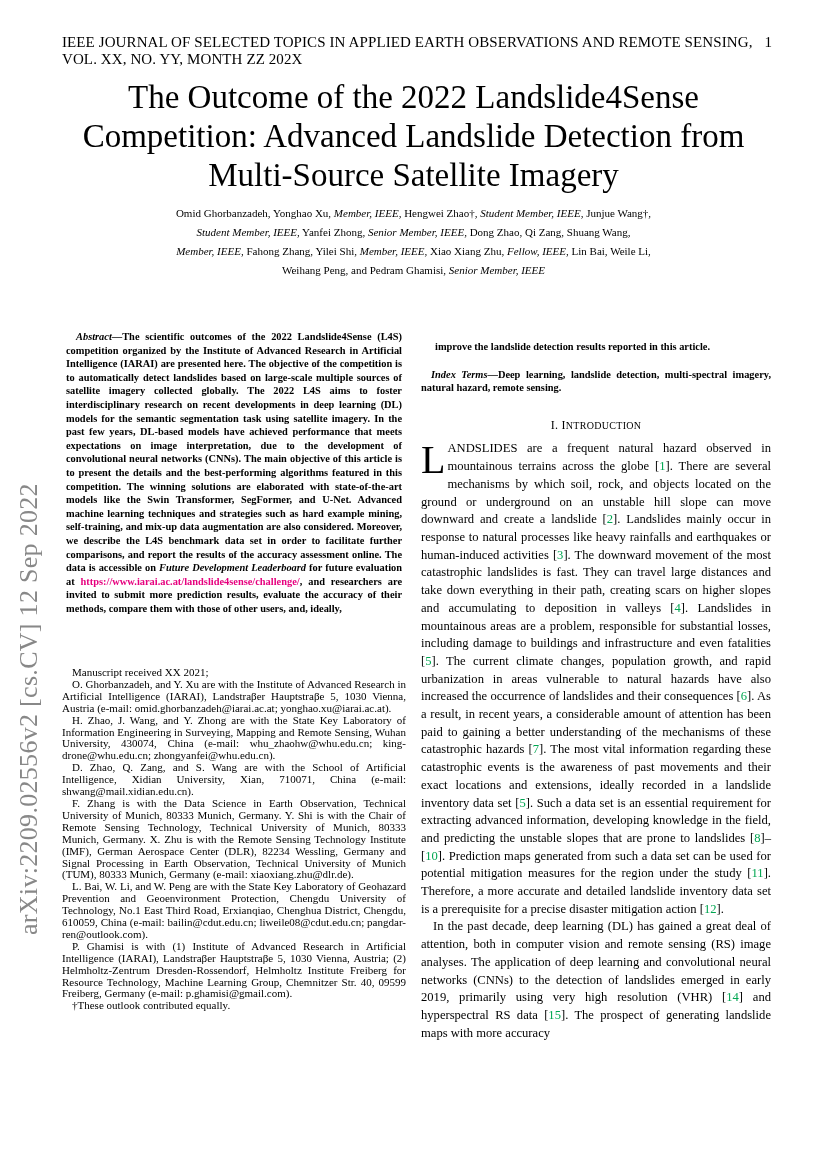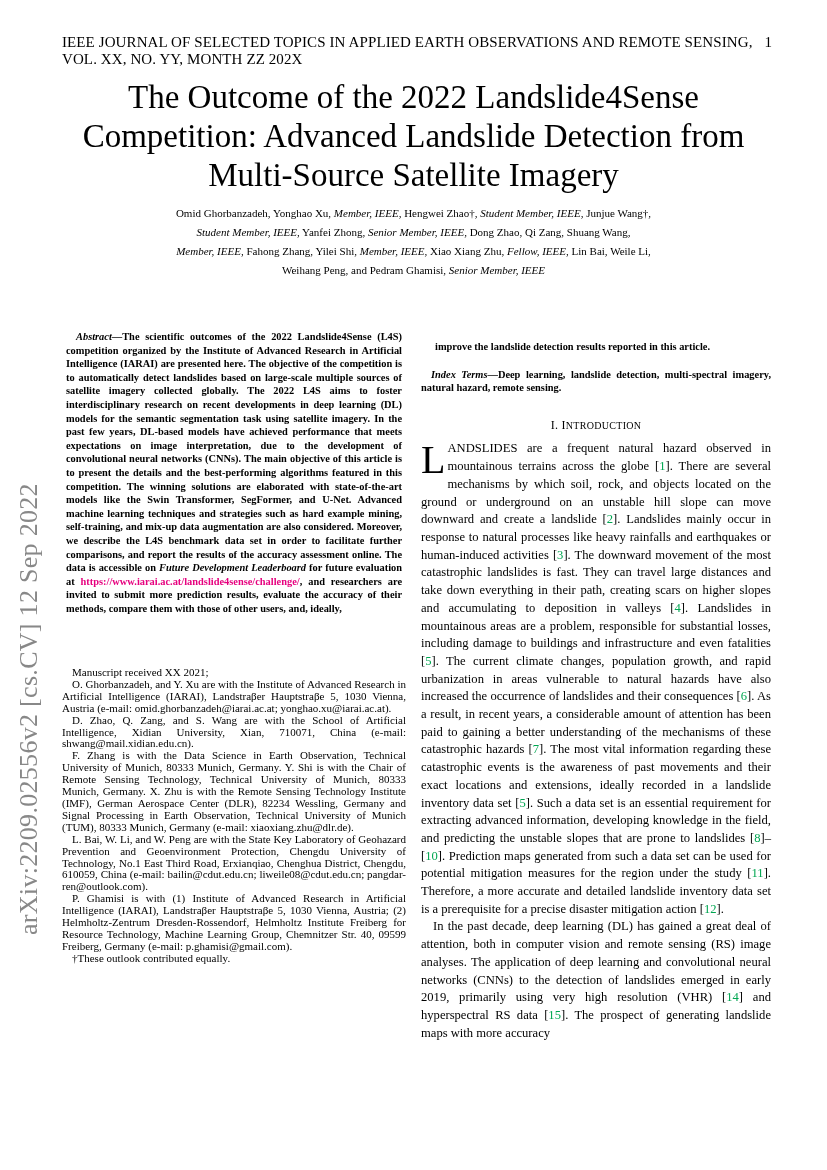--- a/index.html
+++ b/index.html
@@ -44,20 +44,21 @@
 
 <div class="col col-left">
   <p class="abstract" style="margin:4px;">
     <i>Abstract</i><span>—The scientific outcomes of the 2022 Landslide4Sense (L4S) competition organized by the Institute of Advanced Research in Artificial Intelligence (IARAI) are presented here. The objective of the competition is to automatically detect landslides based on large-scale multiple sources of satellite imagery collected globally. The 2022 L4S aims to foster interdisciplinary research on recent developments in deep learning (DL) models for the semantic segmentation task using satellite imagery. In the past few years, DL-based models have achieved performance that meets expectations on image interpretation, due to the development of convolutional neural networks (CNNs). The main objective of this article is to present the details and the best-performing algorithms featured in this competition. The winning solutions are elaborated with state-of-the-art models like the Swin Transformer, SegFormer, and U-Net. Advanced machine learning techniques and strategies such as hard example mining, self-training, and mix-up data augmentation are also considered. Moreover, we describe the L4S benchmark data set in order to facilitate further comparisons, and report the results of the accuracy assessment online. The data is accessible on </span><i>Future Development Leaderboard</i><span> for future evaluation at </span><a class="link">https://www.iarai.ac.at/landslide4sense/challenge/</a><span>, and researchers are invited to submit more prediction results, evaluate the accuracy of their methods, compare them with those of other users, and, ideally,</span>
   </p>
 </div>
 
 <div class="footnotes" id="footnotes">
     <p>Manuscript received XX 2021;</p>
     <p>O. Ghorbanzadeh, and Y. Xu are with the Institute of Advanced Research in Artificial Intelligence (IARAI), Landstraβer Hauptstraβe 5, 1030 Vienna, Austria (e-mail: omid.ghorbanzadeh@iarai.ac.at; yonghao.xu@iarai.ac.at).</p>
+    <p>H. Zhao, J. Wang, and Y. Zhong are with the State Key Laboratory of Information Engineering in Surveying, Mapping and Remote Sensing, Wuhan University, 430074, China (e-mail: whu_zhaohw@whu.edu.cn; king-drone@whu.edu.cn; zhongyanfei@whu.edu.cn).</p>
     <p>D. Zhao, Q. Zang, and S. Wang are with the School of Artificial Intelligence, Xidian University, Xian, 710071, China (e-mail: shwang@mail.xidian.edu.cn).</p>
     <p>F. Zhang is with the Data Science in Earth Observation, Technical University of Munich, 80333 Munich, Germany. Y. Shi is with the Chair of Remote Sensing Technology, Technical University of Munich, 80333 Munich, Germany. X. Zhu is with the Remote Sensing Technology Institute (IMF), German Aerospace Center (DLR), 82234 Wessling, Germany and Signal Processing in Earth Observation, Technical University of Munich (TUM), 80333 Munich, Germany (e-mail: xiaoxiang.zhu@dlr.de).</p>
     <p>L. Bai, W. Li, and W. Peng are with the State Key Laboratory of Geohazard Prevention and Geoenvironment Protection, Chengdu University of Technology, No.1 East Third Road, Erxianqiao, Chenghua District, Chengdu, 610059, China (e-mail: bailin@cdut.edu.cn; liweile08@cdut.edu.cn; pangdar-ren@outlook.com).</p>
     <p>P. Ghamisi is with (1) Institute of Advanced Research in Artificial Intelligence (IARAI), Landstraβer Hauptstraβe 5, 1030 Vienna, Austria; (2) Helmholtz-Zentrum Dresden-Rossendorf, Helmholtz Institute Freiberg for Resource Technology, Machine Learning Group, Chemnitzer Str. 40, 09599 Freiberg, Germany (e-mail: p.ghamisi@gmail.com).</p>
     <p>†These outlook contributed equally.</p>
   </div>
 
 <div class="col col-right">
   <p class="abstract-cont">improve the landslide detection results reported in this article.</p>
   <p class="index-terms">

